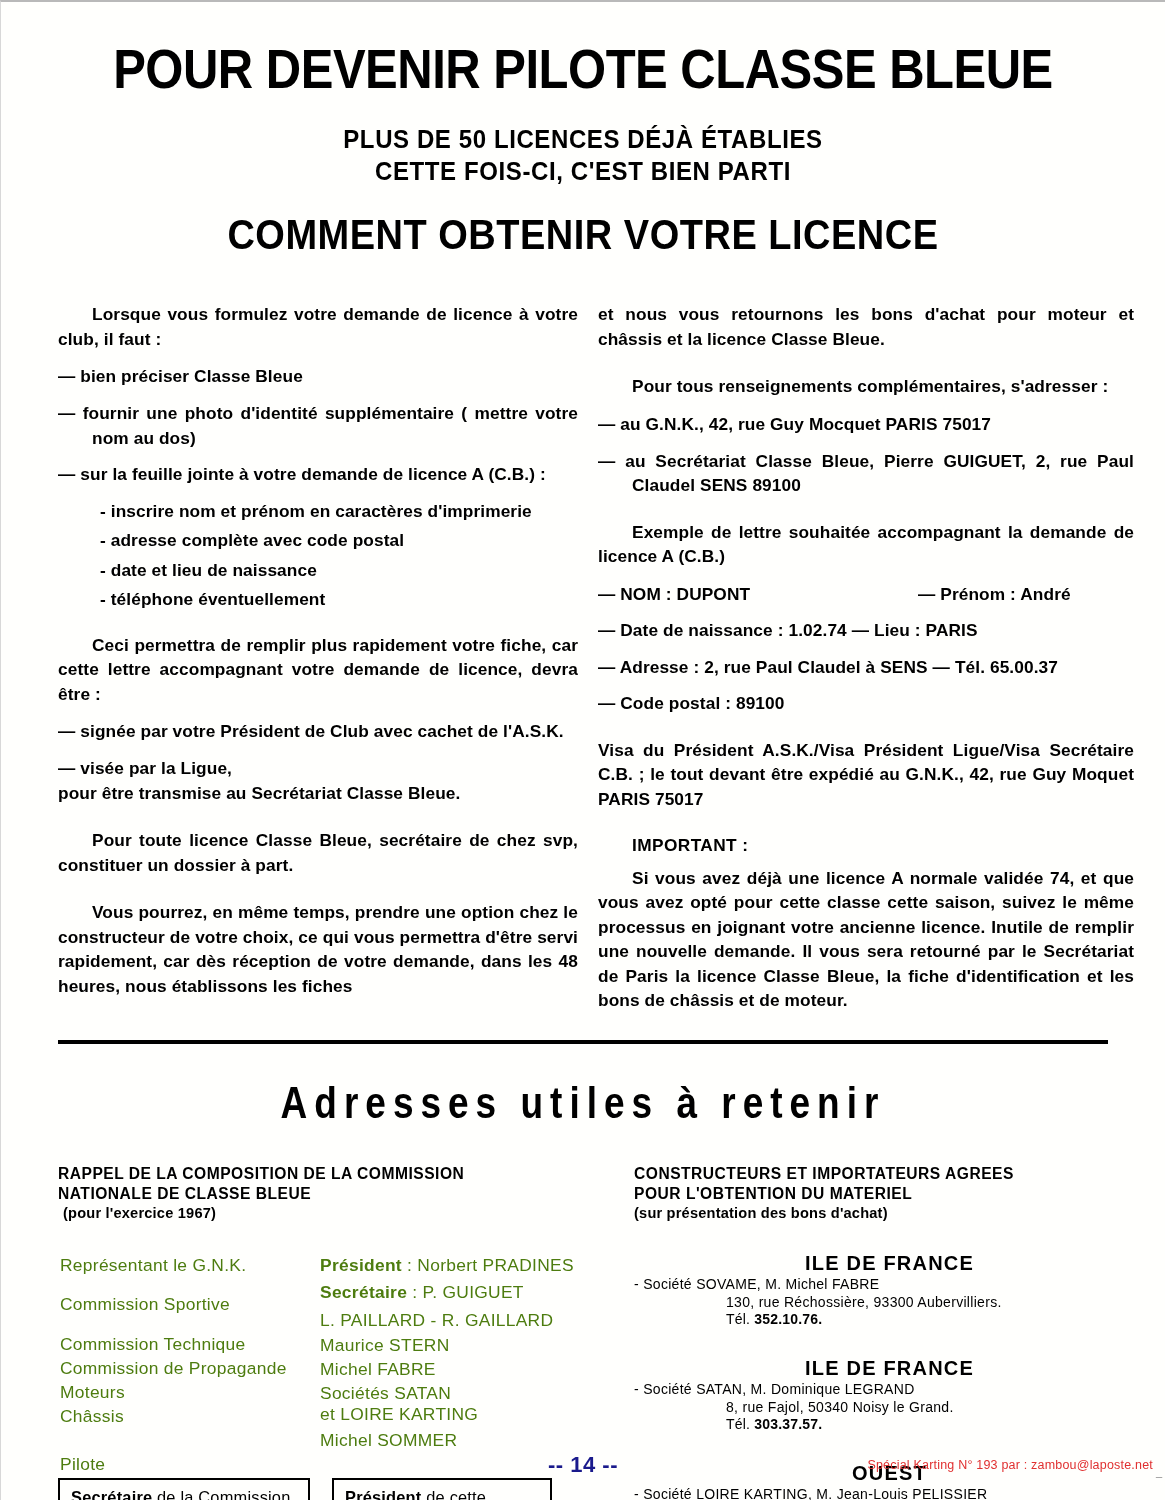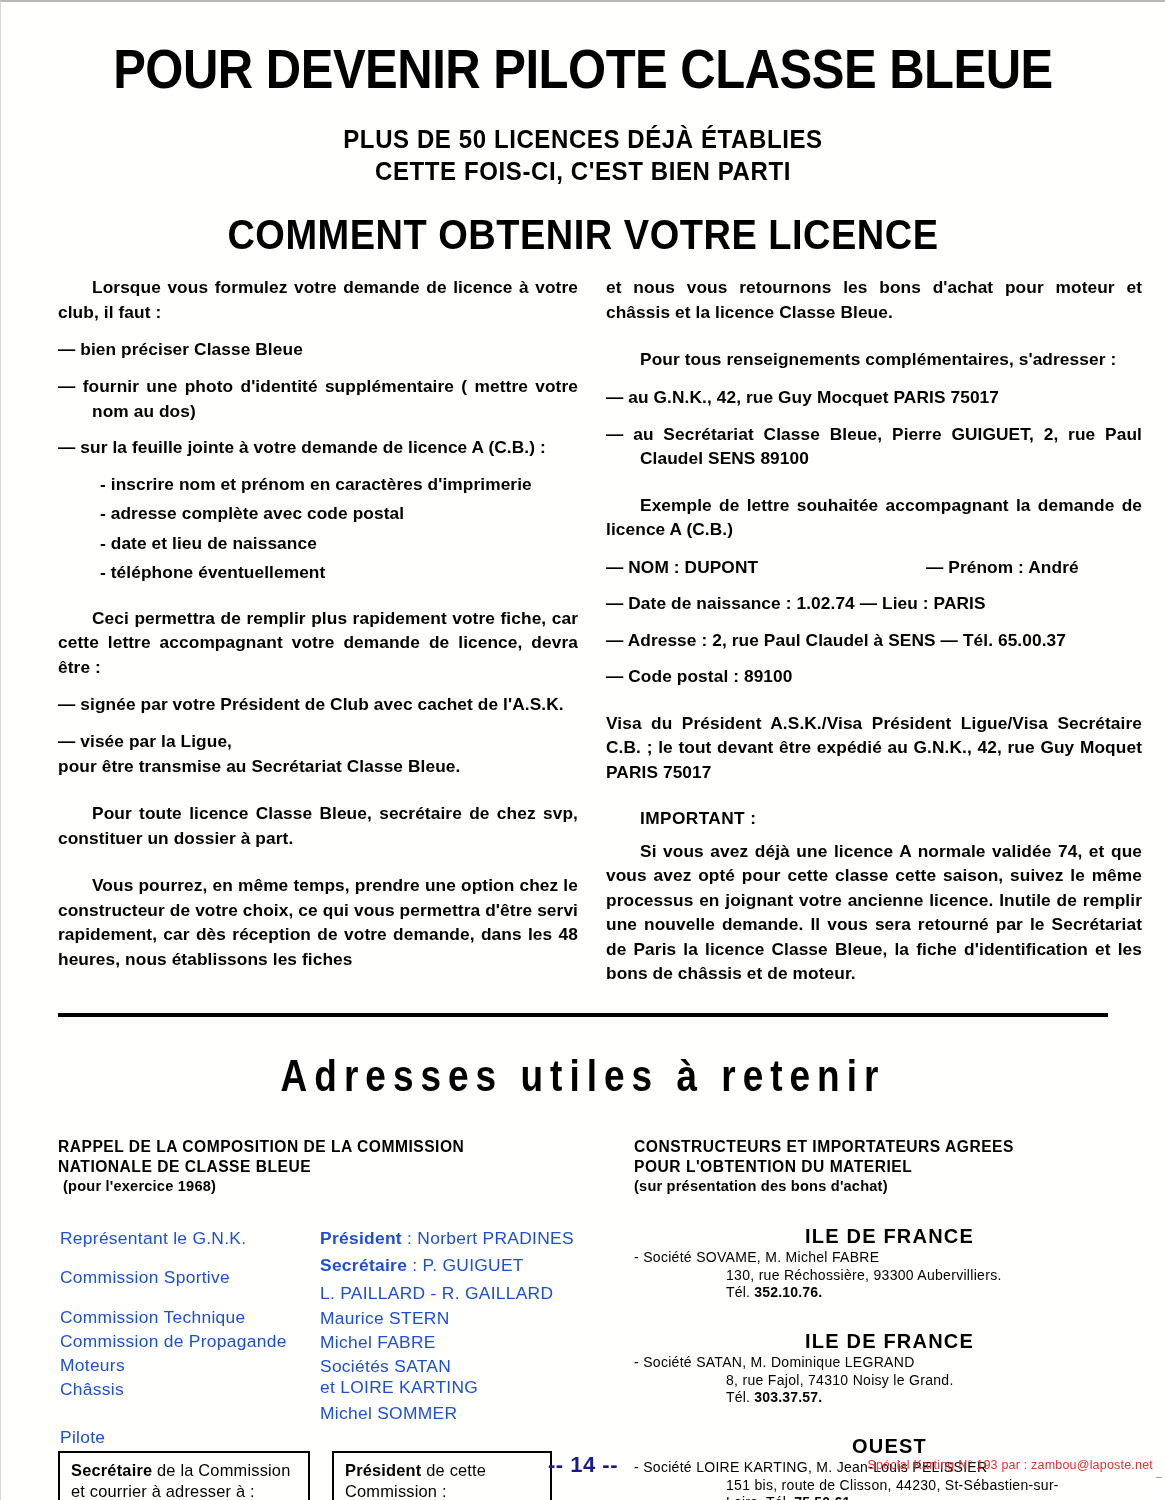--- a/index.html
+++ b/index.html
@@ -49,24 +49,24 @@
     font-weight: bold;
     font-size: 38px;
     letter-spacing: 0.5px;
     margin-top: 28px;
     transform: scaleY(1.1);
   }
 
   
   .cols {
     display: flex;
-    margin-top: 18px;
+    margin-top: 45px;
     padding: 0 55px 0 57px;
     box-sizing: border-box;
-    gap: 28px;
+    gap: 20px;
   }
   .col {
     width: 520px;
     flex: 0 0 520px;
   }
   .col.right { flex: 0 0 536px; width: 536px; }
 
   .p {
     font-size: 17.3px;
     font-weight: bold;
@@ -157,21 +157,21 @@
     line-height: 1.3;
     letter-spacing: 0.2px;
     padding-left: 5px;
   }
 
   
   .light {
     font-weight: normal;
     font-size: 17.4px;
     letter-spacing: 0.3px;
-    color: #1d4ed8;
+    color: #4d7c0f;
   }
 
   .comm-table {
     margin-top: 34px;
     position: relative;
     height: 215px;
   }
   .comm-col-l {
     position: absolute;
     left: 2px;
@@ -322,21 +322,21 @@
 
   <div class="rule"></div>
 
   <div class="h-adresses">Adresses  utiles  à  retenir</div>
 
   <div class="bottom">
 
     <div class="bl">
       <div class="sec-head">RAPPEL DE LA COMPOSITION DE LA COMMISSION</div>
       <div class="sec-head">NATIONALE DE CLASSE BLEUE</div>
-      <div class="sec-head-sub">(pour l'exercice 1968)</div>
+      <div class="sec-head-sub">(pour l'exercice 1967)</div>
 
       <div class="comm-table">
         <div class="comm-col-l light">
           <div class="cl-row" style="height:39px">Représentant  le  G.N.K.</div>
           <div class="cl-row" style="height:40px">Commission  Sportive</div>
           <div class="cl-row" style="height:0px"></div>
           <div class="cl-row" style="height:24px">Commission  Technique</div>
           <div class="cl-row" style="height:24px">Commission  de  Propagande</div>
           <div class="cl-row" style="height:24px">Moteurs</div>
           <div class="cl-row" style="height:24px">Châssis</div>
@@ -377,21 +377,21 @@
       <div class="region">ILE DE FRANCE</div>
       <div class="firm">
         <span>- Société SOVAME, M. Michel FABRE</span>
         <span class="addr">130,  rue  Réchossière,  93300  Aubervilliers.</span>
         <span class="addr tel"><span>Tél. </span><b>352.10.76.</b></span>
       </div>
 
       <div class="region">ILE DE FRANCE</div>
       <div class="firm">
         <span>- Société SATAN, M. Dominique LEGRAND</span>
-        <span class="addr">8, rue Fajol, 74310 Noisy le Grand.</span>
+        <span class="addr">8, rue Fajol, 50340 Noisy le Grand.</span>
         <span class="addr tel"><span>Tél. </span><b>303.37.57.</b></span>
       </div>
 
       <div class="region">OUEST</div>
       <div class="firm">
         <span>- Société LOIRE KARTING, M. Jean-Louis PELISSIER</span>
         <span class="addr">151 bis, route de Clisson, 44230, St-Sébastien-sur-</span>
         <span class="addr tel"><span>Loire. Tél. </span><b>75.50.61.</b></span>
       </div>
 

